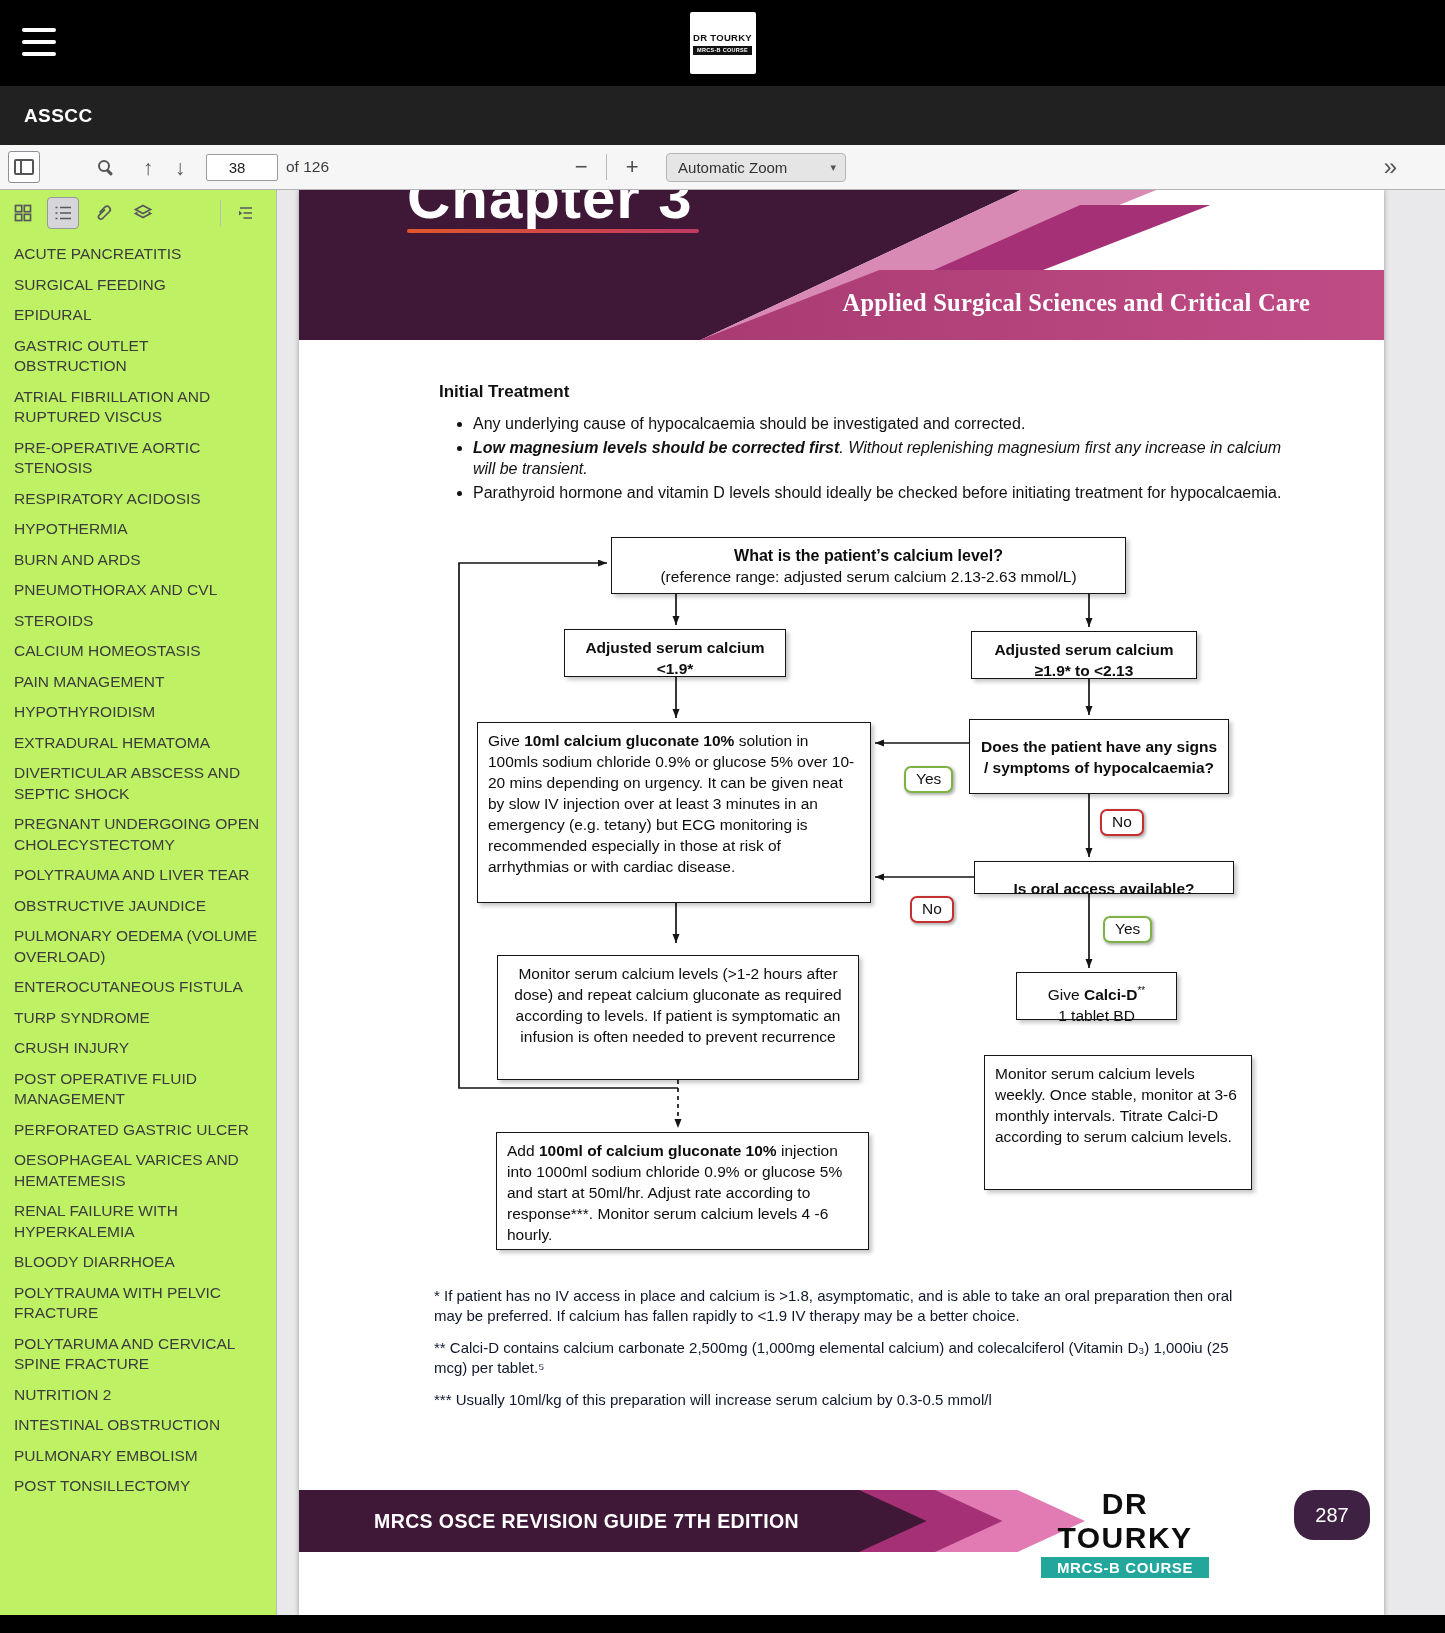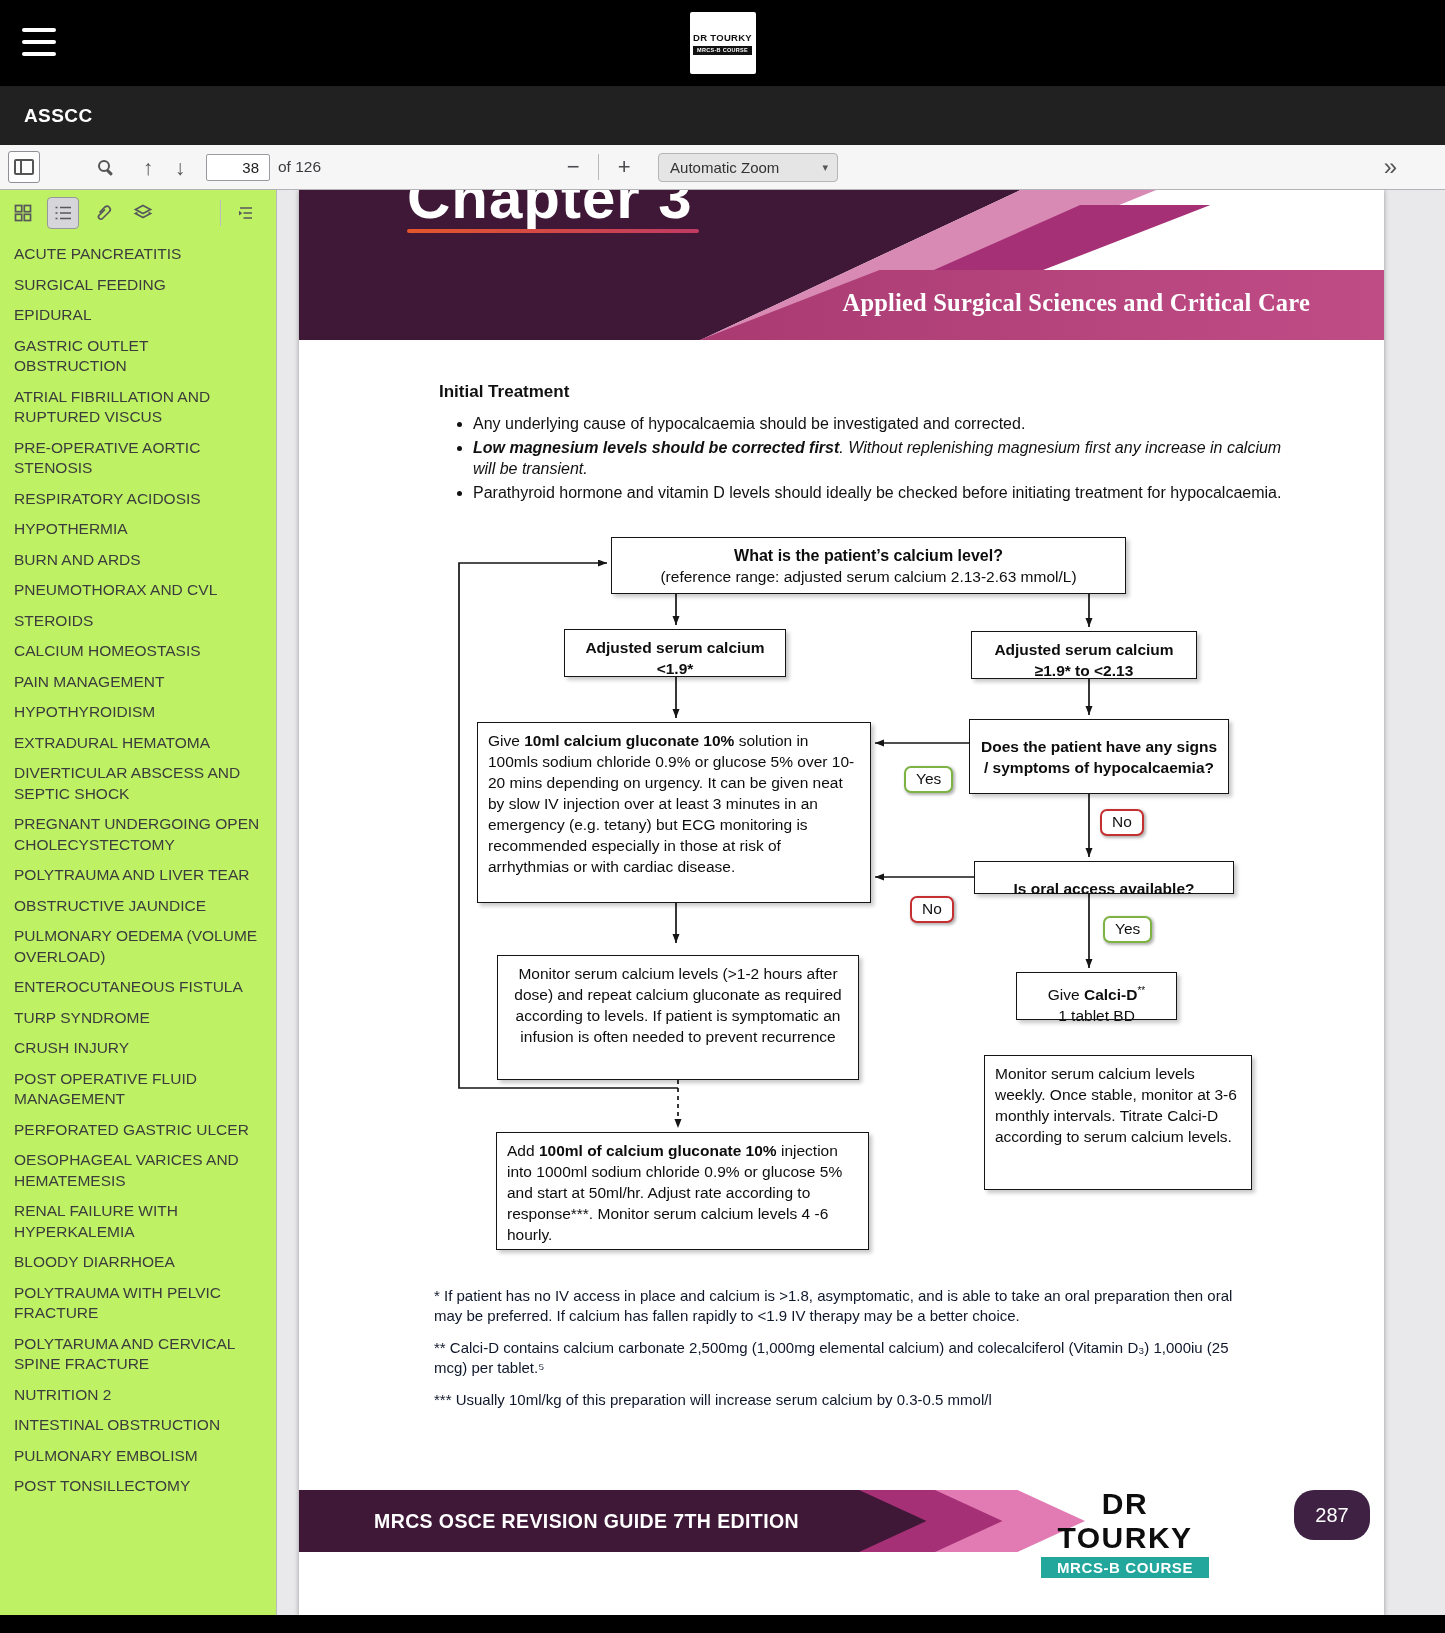--- a/index.html
+++ b/index.html
@@ -25,22 +25,22 @@
     display:flex; align-items:center; padding:0 8px; flex:0 0 auto; color:#4e4e52; }
   .tbtn { width:32px; height:32px; display:flex; align-items:center; justify-content:center;
     border-radius:3px; cursor:pointer; flex:0 0 auto; }
   .tbtn.boxed { border:1px solid #8f8f96; background:#fdfdfd; }
   .icon-sidebar { width:20px; height:16px; border:2px solid #555; border-radius:2px; position:relative; }
   .icon-sidebar::before { content:""; position:absolute; left:4px; top:0; bottom:0; width:2px; background:#555; }
   .icon-search { position:relative; width:12px; height:12px; border:2.2px solid #555; border-radius:50%; margin:-3px -3px 0 0; }
   .icon-search::after { content:""; position:absolute; width:2.6px; height:7px; background:#555;
     transform:rotate(-45deg); bottom:-6px; right:-3px; border-radius:1px; }
   .arrow-glyph { font-size:21px; font-weight:bold; color:#555; line-height:1; }
-  .page-input { width:64px; height:27px; border:1px solid #9a9aa0; border-radius:2px; background:#fff;
-    font-size:15px; text-align:right; padding-right:10px; color:#222; margin:0 8px 0 10px;
+  .page-input { width:72px; height:27px; border:1px solid #9a9aa0; border-radius:2px; background:#fff;
+    font-size:15px; text-align:center; padding-right:10px; color:#222; margin:0 8px 0 10px;
     font-family:"Liberation Sans", sans-serif; }
   .page-count { font-size:15.5px; color:#3c3c40; }
   .zoom-group { display:flex; align-items:center; margin-left:236px; }
   .zoom-glyph { font-size:22px; color:#4c4c50; }
   .tsep { width:1px; height:26px; background:#b9b9bd; margin:0 9px; }
   .zoom-select { height:29px; min-width:180px; background:#e5e5e5; border:1px solid #b4b4b9; border-radius:4px;
     display:flex; align-items:center; justify-content:space-between; padding:0 9px 0 11px;
     font-size:15px; color:#333; margin-left:18px; cursor:pointer; }
   .chev-down { font-size:11px; color:#555; margin-left:14px; }
   .overflow-btn { margin-left:auto; margin-right:40px; font-size:24px; color:#555; cursor:pointer; }

